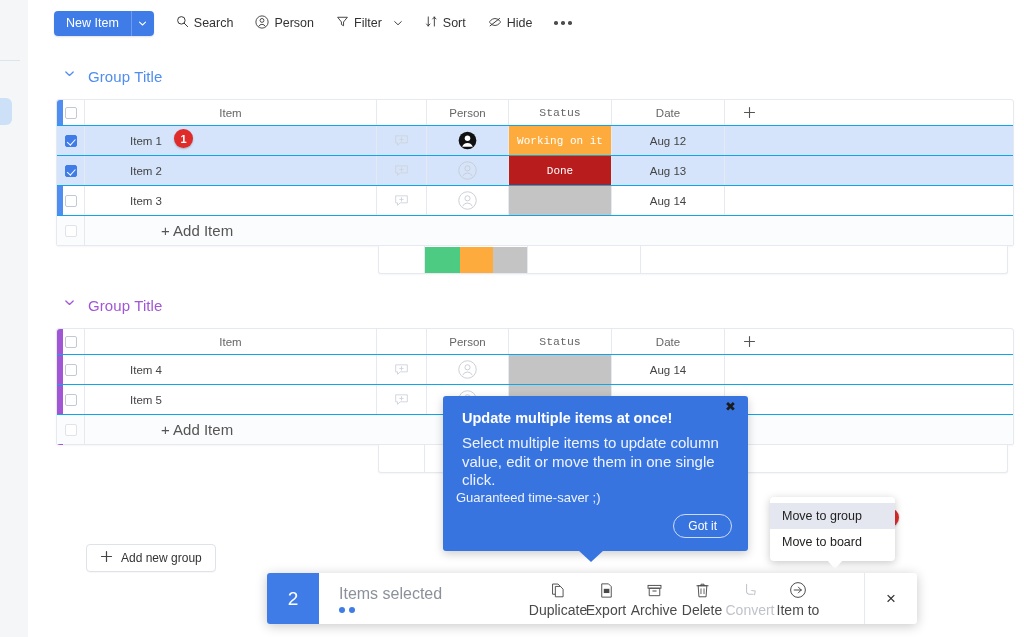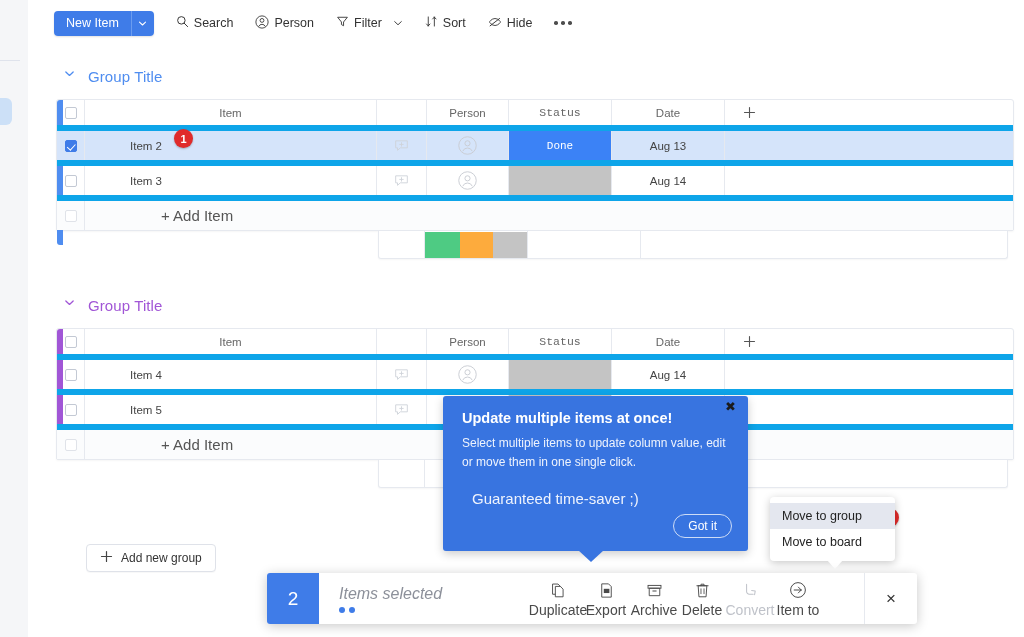--- a/index.html
+++ b/index.html
@@ -34,21 +34,21 @@
   .group-title{font-size:15px;font-weight:400;letter-spacing:.1px;}
   .grp-blue .group-title,.grp-blue .gcaret{color:#4f8df0;}
   .grp-purple .group-title,.grp-purple .gcaret{color:#a156d6;}
   .gcaret{font-size:11px;line-height:1;}
 
   .table{position:relative;margin-left:28px;background:#fff;border:1px solid #e6e9ef;border-radius:3px 3px 2px 2px;box-shadow:0 1px 2px rgba(0,0,0,.04);}
   .grp-bar{position:absolute;left:0;top:0;width:6px;border-radius:3px 0 0 3px;}
   .grp-blue .grp-bar{background:#4f8df0;}
   .grp-purple .grp-bar{background:#a156d6;}
 
-  .row{display:flex;height:29px;border-bottom:6px solid #0ea5e9;position:relative;}
+  .row{display:flex;height:29px;border-bottom:1px solid #0ea5e9;position:relative;}
   .row:last-child{border-bottom:none;}
   .row.head{height:25px;}
   .row.sel{background:#d5e4fa;}
   .row.addrow{background:#fbfcfd;}
   .c{display:flex;align-items:center;justify-content:center;font-size:11.5px;color:#444;border-right:1px solid #e6e9ef;box-sizing:border-box;}
   .c.last{border-right:none;}
   .c-check{width:28px;flex:0 0 28px;}
   .c-item{width:292px;flex:0 0 292px;justify-content:flex-start;padding-left:45px;box-sizing:border-box;position:relative;}
   .c-chat{width:50px;flex:0 0 50px;}
   .c-person{width:82px;flex:0 0 82px;}
@@ -58,60 +58,60 @@
   .row.head .c{color:#666;font-size:11.5px;}
   .c-item.head{justify-content:center;padding-left:0;}
   .c-add{flex:1 1 auto;justify-content:flex-start;padding-left:76px;color:#555;font-size:15px;border-right:none;}
 
   .cb{width:12px;height:12px;border:1px solid #c3c9d4;border-radius:2px;background:#fff;box-sizing:border-box;display:block;}
   .cb.on{background:#3f7ce8;border-color:#3f7ce8;position:relative;}
   .cb.on:after{content:"";position:absolute;left:3px;top:1px;width:3.5px;height:6.5px;border:solid #fff;border-width:0 1.6px 1.6px 0;transform:rotate(42deg);}
 
   .status-cell{width:100%;height:100%;display:flex;align-items:center;justify-content:center;color:#fff;font-size:11px;}
   .st-working{background:#fdab3d;}
-  .st-done{background:#3b82f6;}
+  .st-done{background:#b91c1c;}
   .st-empty{background:#c4c4c4;}
 
   .stat-summary{display:flex;height:100%;width:103px;}
   .ss{height:26px;align-self:center;}
 
   .badge{position:absolute;width:19px;height:19px;border-radius:50%;background:#e02b2b;color:#fff;
     font-size:11px;font-weight:700;display:flex;align-items:center;justify-content:center;
     box-shadow:0 1px 2px rgba(0,0,0,.25);z-index:40;}
 
   
   #add-new-group{position:absolute;left:58px;top:498px;height:26px;display:flex;align-items:center;gap:8px;
     padding:0 13px;border:1px solid #dfe2e9;border-radius:4px;background:#fff;font-size:12px;color:#333;
     box-shadow:0 1px 1px rgba(0,0,0,.03);}
 
   
   #tooltip{position:absolute;left:443px;top:396px;width:305px;height:155px;background:#3874e0;border-radius:3px;
     box-shadow:0 3px 10px rgba(0,0,0,.2);z-index:60;color:#fff;}
   #tooltip .tt-close{position:absolute;right:12px;top:4px;font-size:13px;font-weight:700;color:#1b1b1b;cursor:pointer;line-height:1;}
   #tooltip .tt-title{position:absolute;left:19px;top:14px;font-size:14.5px;font-weight:700;}
-  #tooltip .tt-body{position:absolute;left:19px;top:38px;width:272px;font-size:12px;line-height:18.5px;color:#eef3fd;}
-  #tooltip .tt-body2{position:absolute;left:29px;top:94px;font-size:15px;color:#eef3fd;}
+  #tooltip .tt-body{position:absolute;left:19px;top:38px;width:272px;font-size:15px;line-height:18.5px;color:#eef3fd;}
+  #tooltip .tt-body2{position:absolute;left:13px;top:94px;font-size:13px;color:#eef3fd;}
   #tooltip .tt-btn{position:absolute;right:16px;bottom:13px;border:1px solid #cddcf6;border-radius:13px;
     padding:4px 14px;font-size:12px;color:#fff;}
   #tooltip .tt-arrow{position:absolute;left:135px;bottom:-11px;width:0;height:0;border-left:13px solid transparent;
     border-right:13px solid transparent;border-top:12px solid #3874e0;}
 
   
   #move-menu{position:absolute;left:770px;top:497px;width:125px;background:#fff;border-radius:4px;
     box-shadow:0 2px 9px rgba(0,0,0,.22);padding:6px 0;z-index:55;}
   #move-menu .mi{height:26px;display:flex;align-items:center;padding-left:12px;font-size:12.5px;color:#222;}
   #move-menu .mi.hl{background:#e4e7ef;}
   #move-menu .mm-arrow{position:absolute;left:57px;bottom:-8px;width:0;height:0;border-left:8px solid transparent;
     border-right:8px solid transparent;border-top:9px solid #fff;}
 
   
   #action-bar{position:absolute;left:267px;top:573px;width:650px;height:51px;background:#fff;border-radius:3px;
     box-shadow:0 2px 12px rgba(0,0,0,.22);display:flex;z-index:70;overflow:hidden;}
   #ab-count{width:52px;background:#3f7ce8;color:#fff;display:flex;align-items:center;justify-content:center;font-size:19px;}
-  #ab-label{display:flex;flex-direction:column;justify-content:center;padding-left:20px;width:215px;box-sizing:border-box;font-style:italic;}
+  #ab-label{display:flex;flex-direction:column;justify-content:center;padding-left:20px;width:215px;box-sizing:border-box;}
   #ab-label .t{font-size:16px;color:#8c909a;line-height:19px;}
   #ab-label .dots2{display:flex;gap:4px;margin-top:4px;}
   #ab-label .dots2 i{width:6px;height:6px;border-radius:50%;background:#3f7ce8;display:block;}
   #ab-actions{display:flex;align-items:center;flex:1 1 auto;gap:0;}
   .ab-act{width:48px;display:flex;flex-direction:column;align-items:center;justify-content:center;gap:3px;color:#4a4a4a;}
   .ab-act .ico{height:19px;display:flex;align-items:flex-end;}
   .ab-act .nm{font-size:14px;white-space:nowrap;}
   .ab-act.disabled{color:#bfc2c9;}
   #ab-close{width:52px;border-left:1px solid #e6e9ef;display:flex;align-items:center;justify-content:center;font-size:17px;color:#333;}
 </style>
@@ -220,20 +220,44 @@
         <div class="c c-person">Person</div>
         <div class="c c-status">Status</div>
         <div class="c c-date">Date</div>
         <div class="c c-plus last">
           <svg width="13" height="13" viewBox="0 0 14 14">
               <path d="M7 1.6v10.8M1.6 7h10.8" stroke="#555" stroke-width="1.2" stroke-linecap="round"></path>
             </svg>
         </div>
       </div>
 
+      <div class="row sel">
+        <div class="c c-check">
+            <span class="cb on"></span>
+          </div>
+        <div class="c c-item">Item 1</div>
+        <div class="c c-chat">
+          <svg width="15" height="15" viewBox="0 0 18 18">
+              <path d="M2 3.4h14v8.4H7.6L4.2 14.8v-3H2z" fill="none" stroke="#cfd3da" stroke-width="1.1" stroke-linejoin="round"></path>
+              <path d="M9 5.6v4.2M6.9 7.7h4.2" stroke="#cfd3da" stroke-width="1.1" stroke-linecap="round"></path>
+            </svg>
+        </div>
+        <div class="c c-person">
+          <svg width="19" height="19" viewBox="0 0 20 20">
+              <circle cx="10" cy="10" r="9.3" fill="#111"></circle>
+              <circle cx="10" cy="7.6" r="2.9" fill="#fff"></circle>
+              <path d="M4.4 16.6a5.9 5.9 0 0 1 11.2 0" fill="#fff"></path>
+            </svg>
+        </div>
+        <div class="c c-status">
+          <div class="status-cell st-working">Working on it</div>
+        </div>
+        <div class="c c-date">Aug 12</div>
+        <div class="c c-plus last"></div>
+      </div>
 
       <div class="row sel">
         <div class="c c-check">
             <span class="cb on"></span>
           </div>
         <div class="c c-item">Item 2</div>
         <div class="c c-chat">
           <svg width="15" height="15" viewBox="0 0 18 18">
               <path d="M2 3.4h14v8.4H7.6L4.2 14.8v-3H2z" fill="none" stroke="#cfd3da" stroke-width="1.1" stroke-linejoin="round"></path>
               <path d="M9 5.6v4.2M6.9 7.7h4.2" stroke="#cfd3da" stroke-width="1.1" stroke-linecap="round"></path>

